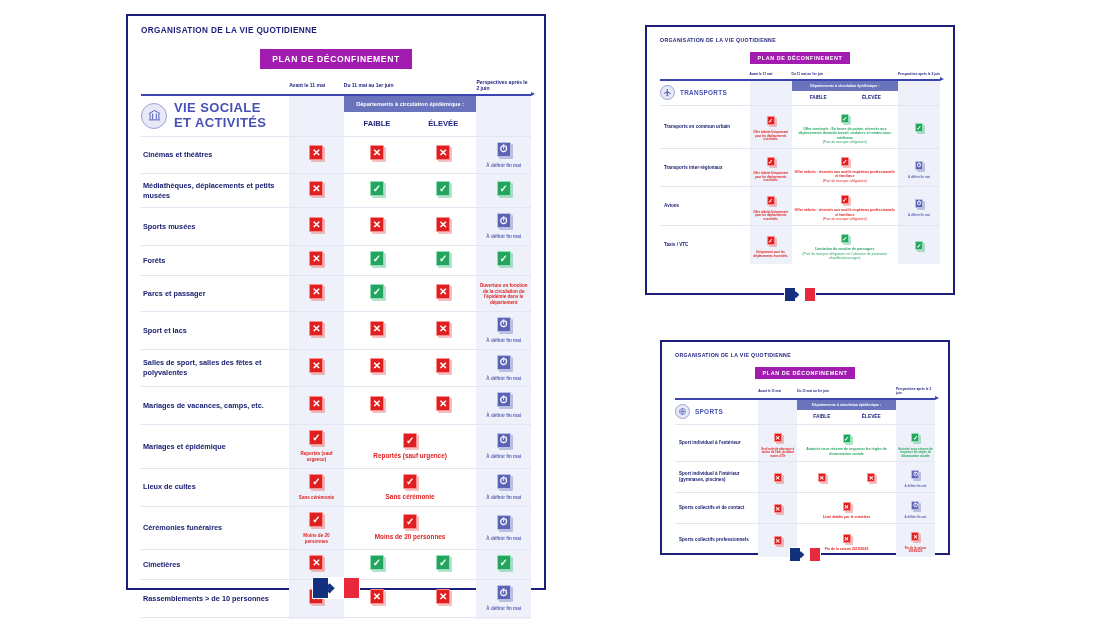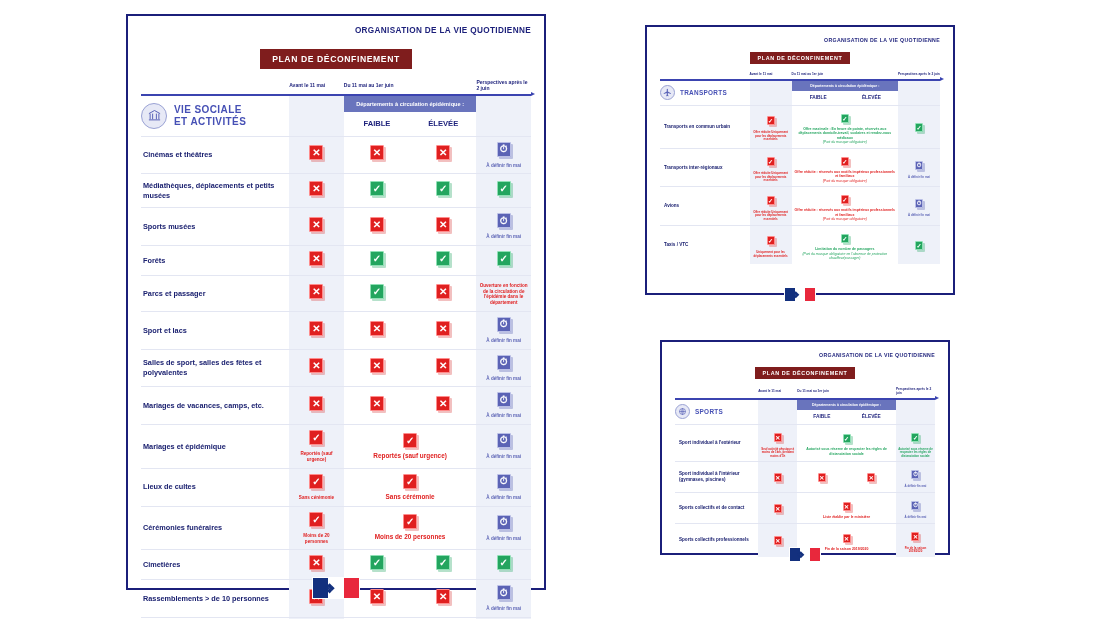--- a/index.html
+++ b/index.html
@@ -12,29 +12,29 @@
     border:2px solid #1b1f7a;
   }
   
   #panel-main { left:126px; top:14px; width:420px; height:576px; }
   #panel-transports { left:645px; top:25px; width:310px; height:270px; }
   #panel-sports { left:660px; top:340px; width:290px; height:215px; }
 
   .panel-inner { padding:10px 13px 6px 13px; height:100%; position:relative; }
 
   .kicker {
-    color:#1b1f7a; font-weight:700; letter-spacing:.35px;text-align:right;
+    color:#1b1f7a; font-weight:700; letter-spacing:.35px;
   }
   #panel-main .kicker { font-size:8.2px; }
   #panel-transports .kicker { font-size:5.2px; }
   #panel-sports .kicker { font-size:5.2px; }
 
   .badge-wrap { text-align:center; }
   .badge {
-    display:inline-block; background:#7f1d1d; color:#fff; font-weight:700;
+    display:inline-block; background:#a21caf; color:#fff; font-weight:700;
     letter-spacing:.6px;
   }
   #panel-main .badge { font-size:8.6px; padding:5px 12px; margin-top:14px; }
   #panel-transports .badge { font-size:5.4px; padding:3px 8px; margin-top:9px; }
   #panel-sports .badge { font-size:5.4px; padding:3px 8px; margin-top:9px; }
 
   
   table { border-collapse:collapse; width:100%; table-layout:fixed; }
   .tbl-wrap { margin-top:10px; }
   #panel-transports .tbl-wrap, #panel-sports .tbl-wrap { margin-top:8px; }
@@ -60,21 +60,21 @@
     background:#6974bd; color:#fff; font-weight:700; text-align:center;
   }
   #panel-main .deptbar { font-size:5.6px; padding:5px 0; }
   #panel-transports .deptbar, #panel-sports .deptbar { font-size:3.6px; padding:3px 0; }
 
   .lvl { color:#1b1f7a; font-weight:700; text-align:center; }
   #panel-main .lvl { font-size:7.6px; padding:7px 0 8px; }
   #panel-transports .lvl, #panel-sports .lvl { font-size:4.8px; padding:4px 0 5px; }
 
   .sect-title { color:#4650b5; font-weight:700; line-height:1.15; }
-  #panel-main .sect-title { font-size:10px; letter-spacing:.4px; }
+  #panel-main .sect-title { font-size:13px; letter-spacing:.4px; }
   #panel-transports .sect-title, #panel-sports .sect-title { font-size:6.4px; letter-spacing:.3px; }
 
   .sect-cell { display:flex; align-items:center; gap:7px; }
   #panel-transports .sect-cell, #panel-sports .sect-cell { gap:5px; }
 
   .emblem {
     border-radius:50%; background:#e7e9f6; border:1.4px solid #9aa2d4;
     display:flex; align-items:center; justify-content:center; flex:0 0 auto;
     color:#5a63b8;
   }

